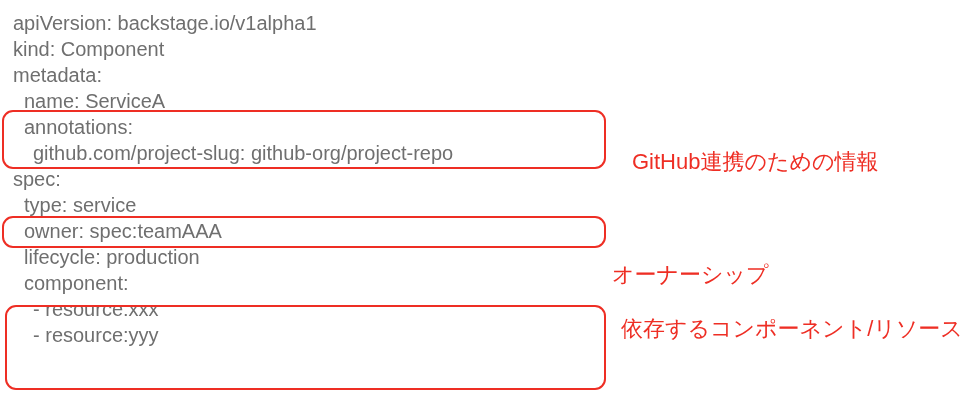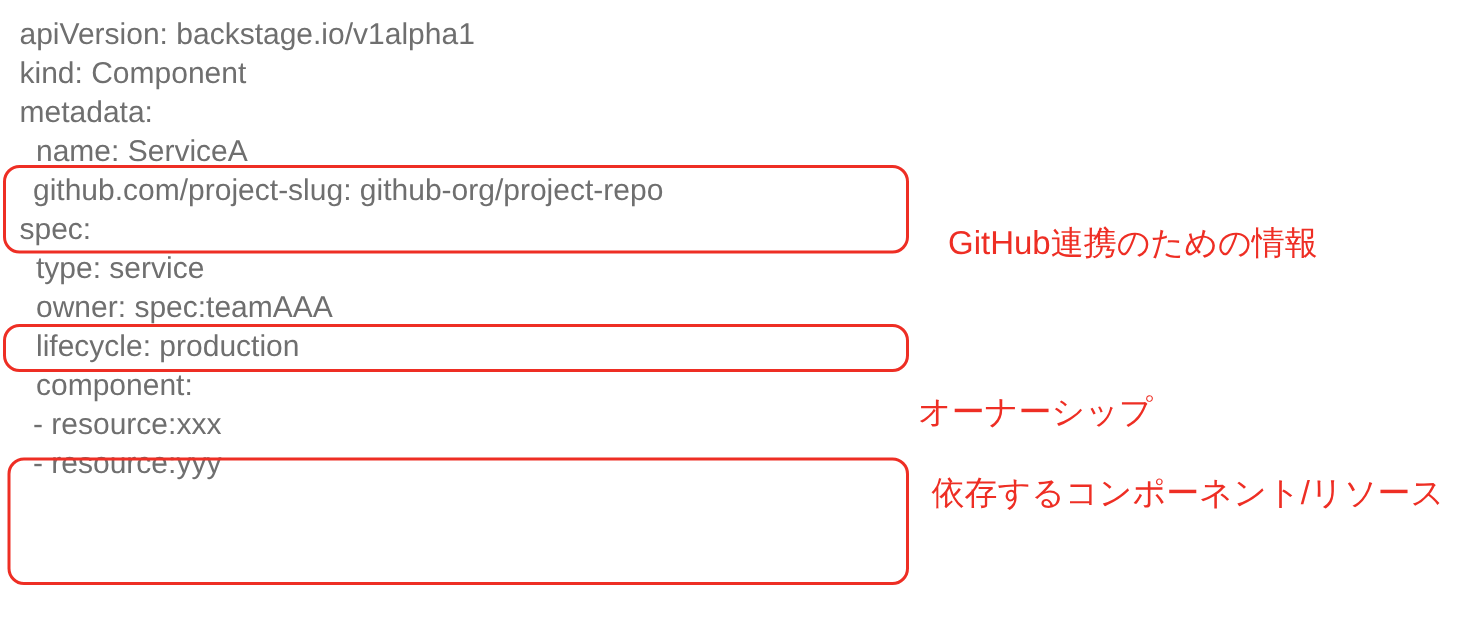--- a/index.html
+++ b/index.html
@@ -21,21 +21,21 @@
   .code-line {
     height: 26px;
     line-height: 26px;
     font-size: 20px;
     color: #6f6f6f;
     white-space: pre;
     font-family: "Liberation Sans", "DejaVu Sans", sans-serif;
   }
   .indent-0 { padding-left: 13px; }
   .indent-1 { padding-left: 24px; }
-  .indent-2 { padding-left: 22px; }
+  .indent-2 { padding-left: 33px; }
   .callout-box {
     position: absolute;
     border: 2px solid #ee2e24;
     border-radius: 11px;
     background: transparent;
   }
   .box-1 { left: 2px;  top: 110px; width: 604px; height: 59px; }
   .box-2 { left: 2px;  top: 216px; width: 604px; height: 32px; }
   .box-3 { left: 5px;  top: 305px; width: 601px; height: 85px; }
   .callout-label {
@@ -53,20 +53,21 @@
 </head>
 <body>
 
 <div class="canvas">
 
   <div class="code-block">
     <div class="code-line indent-0">apiVersion: backstage.io/v1alpha1</div>
       <div class="code-line indent-0">kind: Component</div>
       <div class="code-line indent-0">metadata:</div>
       <div class="code-line indent-1">name: ServiceA</div>
+      <div class="code-line indent-1">annotations:</div>
       <div class="code-line indent-2">github.com/project-slug: github-org/project-repo</div>
       <div class="code-line indent-0">spec:</div>
       <div class="code-line indent-1">type: service</div>
       <div class="code-line indent-1">owner: spec:teamAAA</div>
       <div class="code-line indent-1">lifecycle: production</div>
       <div class="code-line indent-1">component:</div>
       <div class="code-line indent-2">- resource:xxx</div>
       <div class="code-line indent-2">- resource:yyy</div>
   </div>
 

